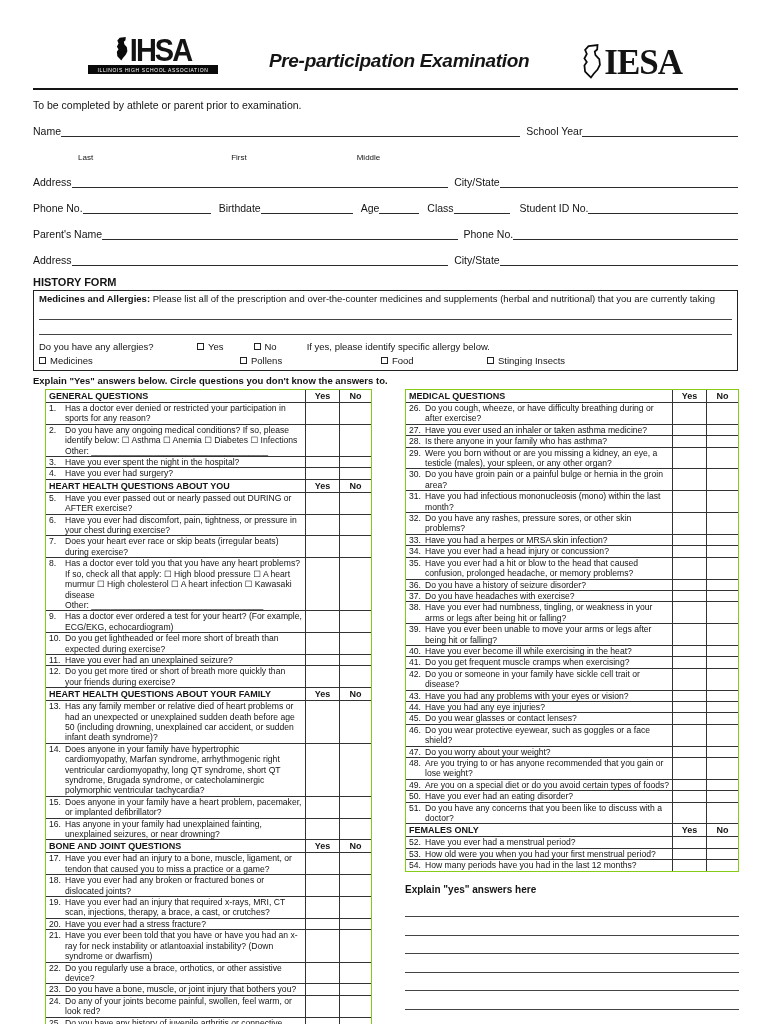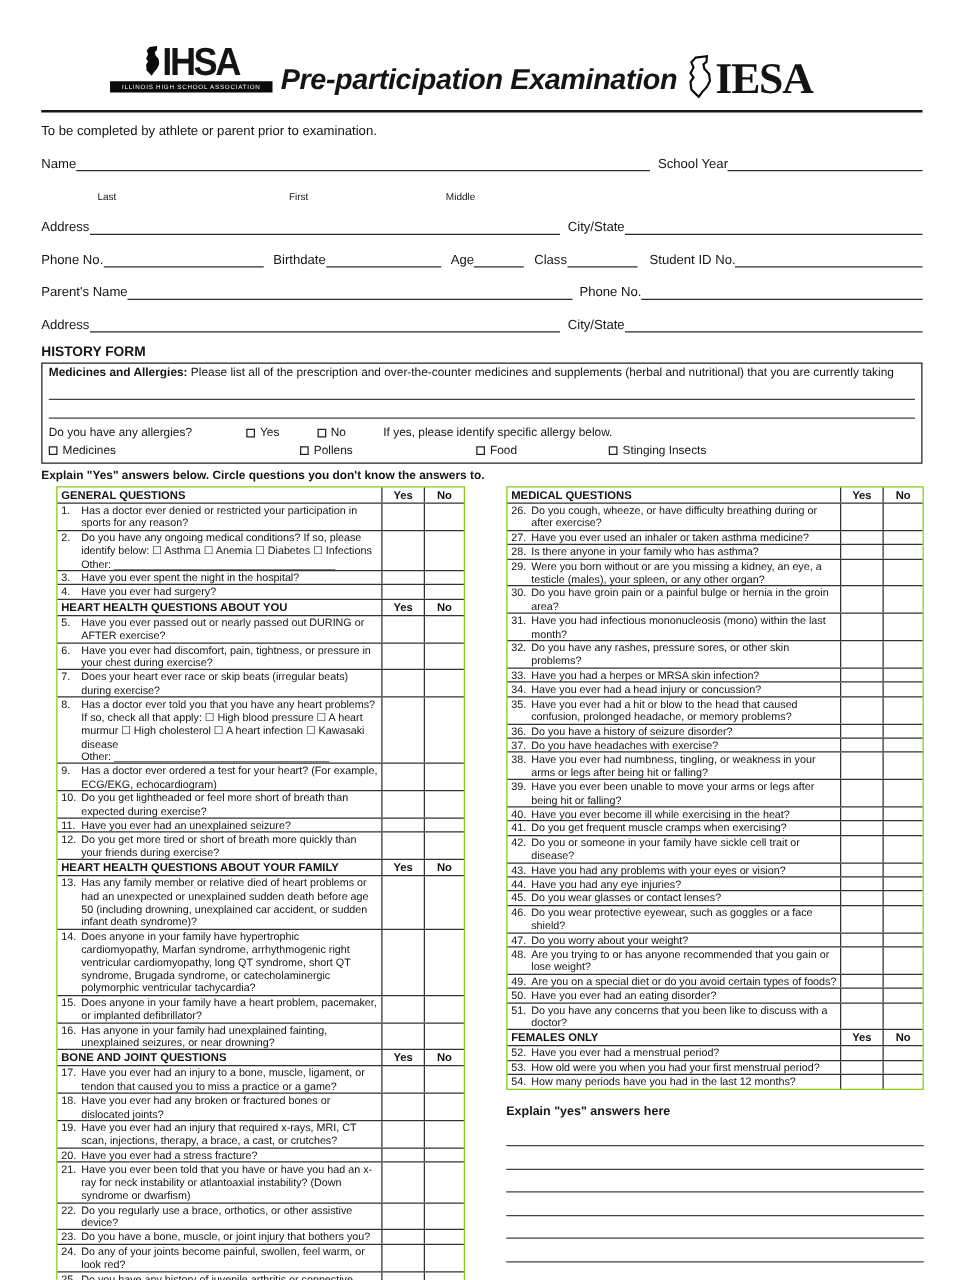--- a/index.html
+++ b/index.html
@@ -9,22 +9,22 @@
     font-family:"Liberation Sans", sans-serif; overflow:hidden;
   }
   .page { padding:36px 32px 0 33px; }
 
   
   .header { display:flex; align-items:flex-start; }
   .ihsa-logo { width:130px; text-align:center; margin-left:55px; flex:none; }
   .ihsa-word { display:flex; align-items:center; justify-content:center; font-weight:bold; font-size:29px; letter-spacing:-2px; line-height:28px; transform:scaleY(1.08); }
   .ihsa-word svg { margin-right:1px; }
   .ihsa-banner { background:#0a0a0a; color:#fff; font-size:5px; letter-spacing:.6px; padding:1.5px 2px; margin-top:1px; white-space:nowrap; }
-  .main-title { flex:1; text-align:center; font-size:23px; font-weight:bold; font-style:italic; padding-top:14px; letter-spacing:-.3px; }
-  .iesa-logo { display:flex; align-items:center; padding-top:8px; margin-right:88px; flex:none; }
+  .main-title { flex:1; text-align:center; font-size:19px; font-weight:bold; font-style:italic; padding-top:14px; letter-spacing:-.3px; }
+  .iesa-logo { display:flex; align-items:center; padding-top:8px; margin-right:56px; flex:none; }
   .iesa-word { font-family:"Liberation Serif", serif; font-weight:bold; font-size:35px; line-height:34px; letter-spacing:-1px; }
   .header-rule { border:0; border-top:2.5px solid #151515; margin:6px 0 0 0; }
 
   .intro { font-size:10.5px; margin-top:9px; }
 
   
   .frow { display:flex; align-items:flex-end; font-size:10.5px; margin-top:14px; }
   .frow .lbl { white-space:nowrap; }
   .line { border-bottom:1px solid #2c2c2c; height:12px; flex:1; }
   .line.fixed { flex:none; }

